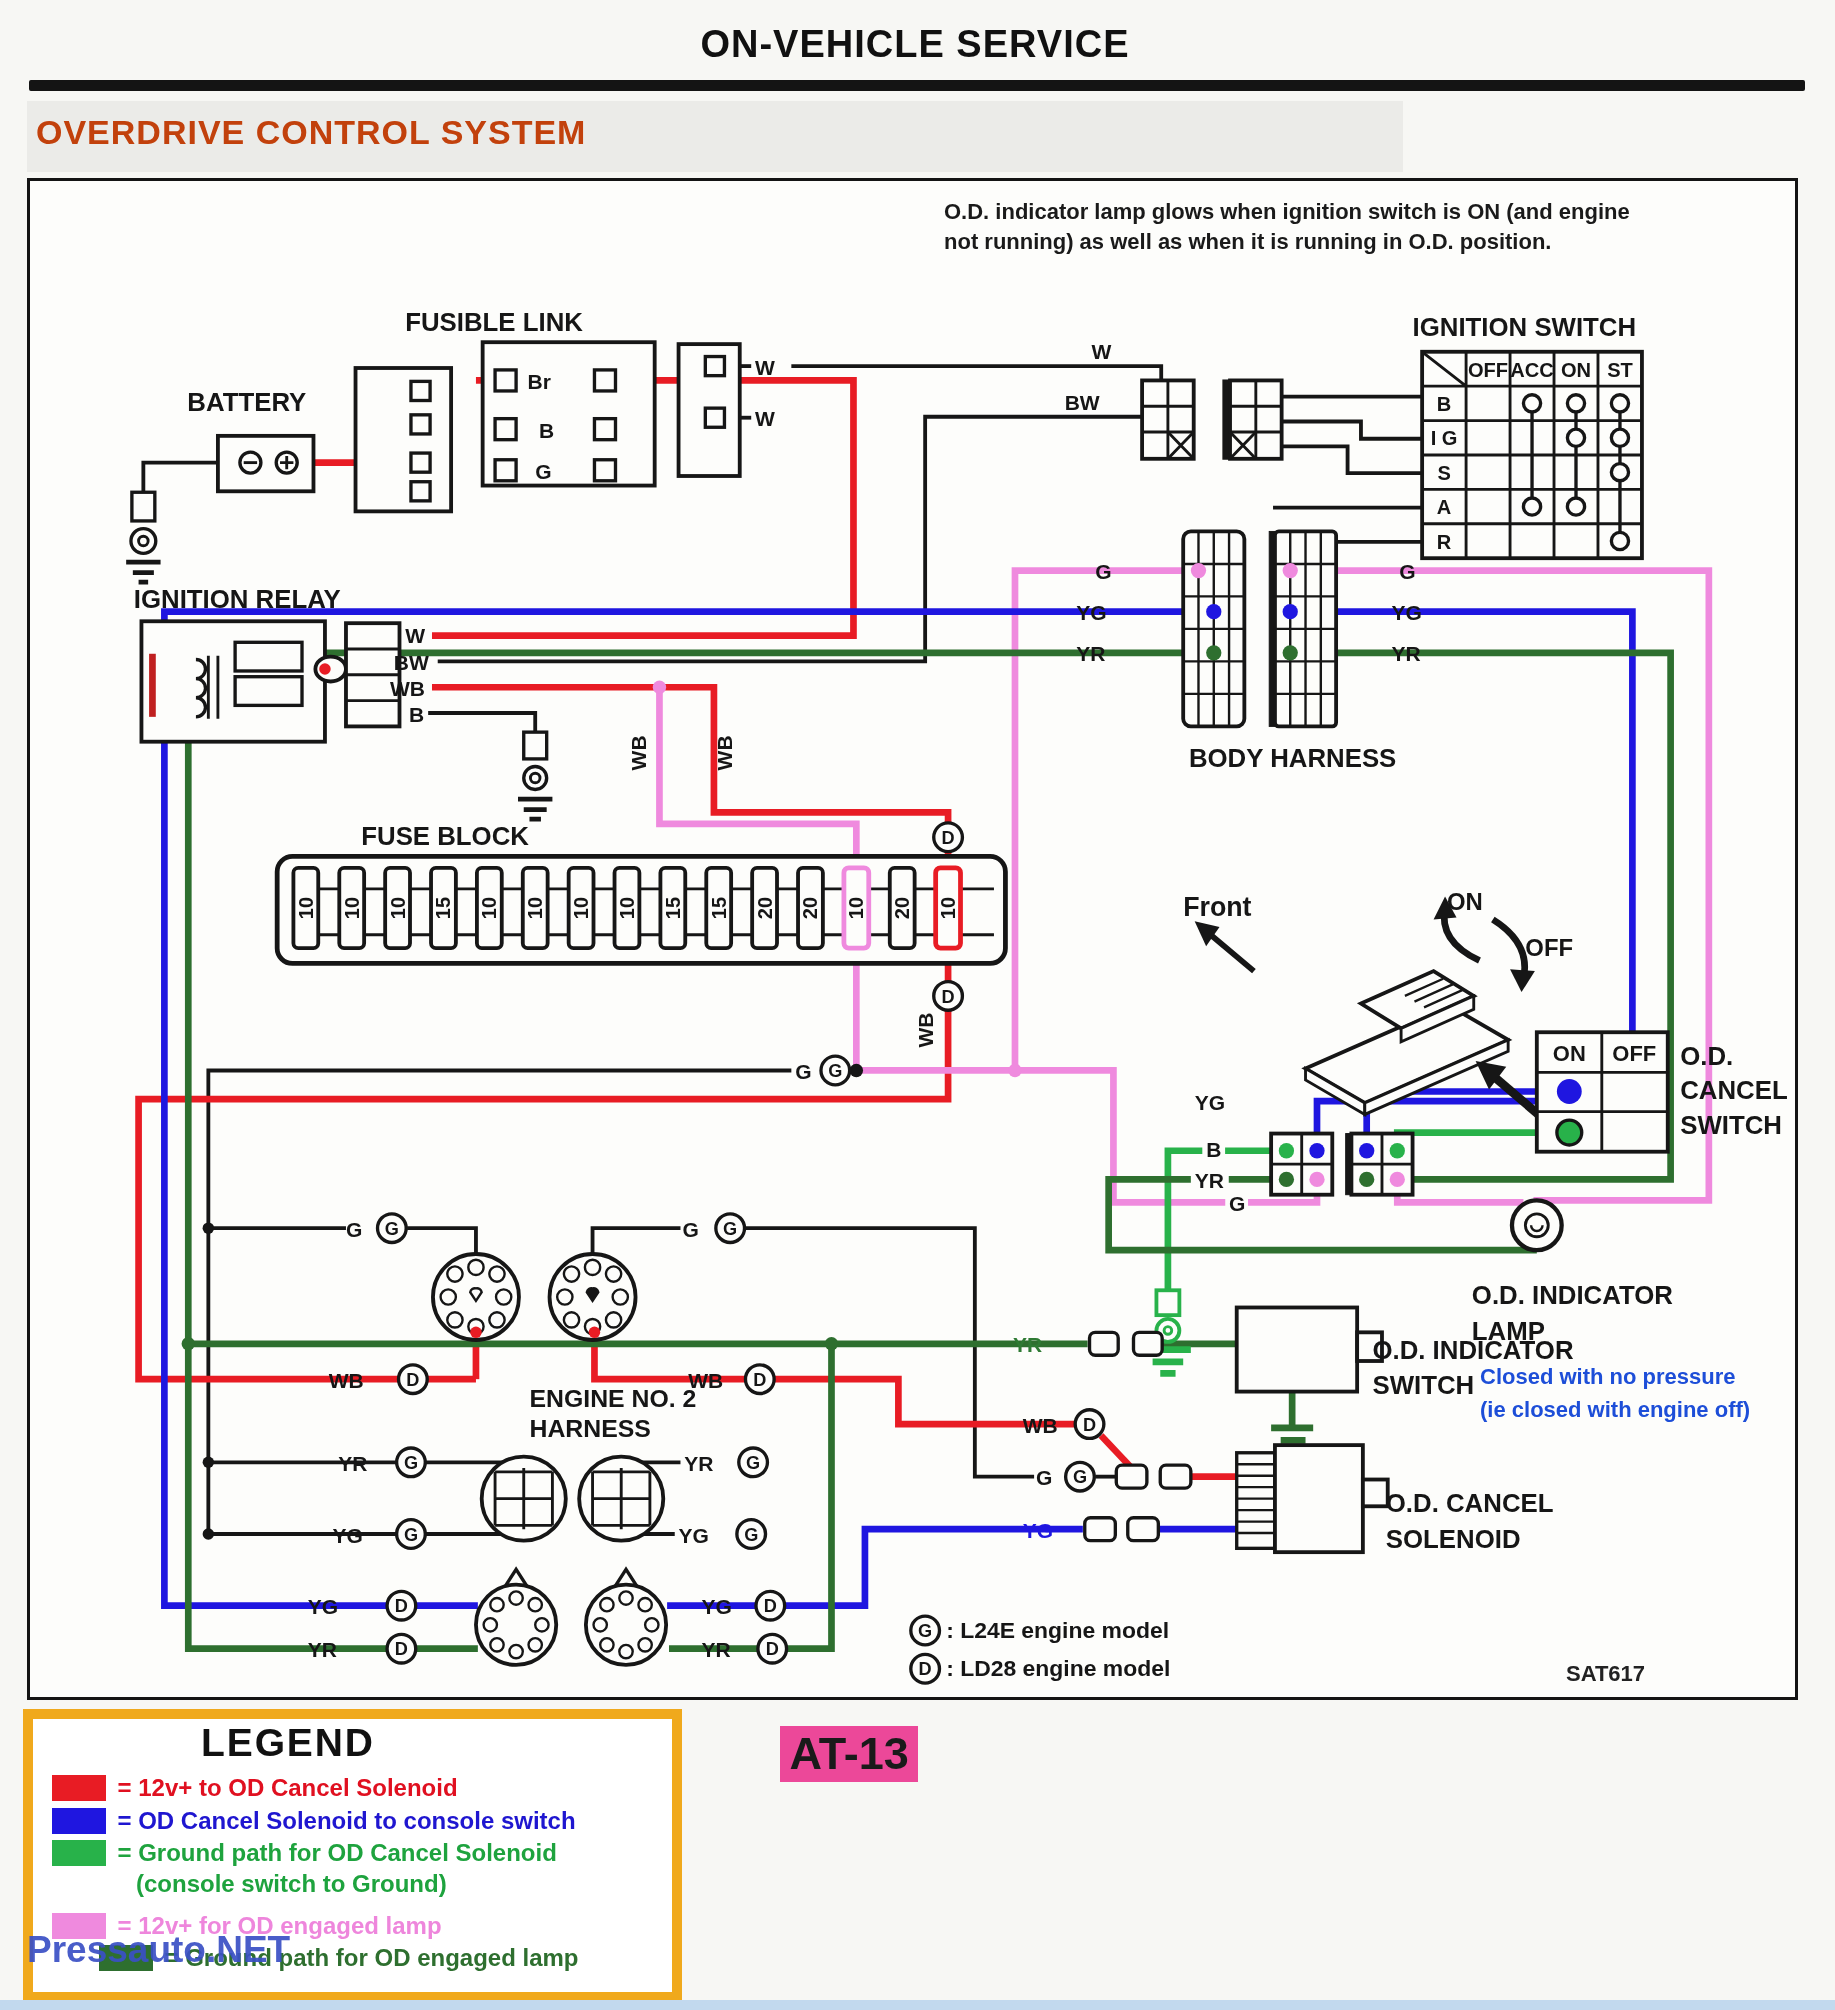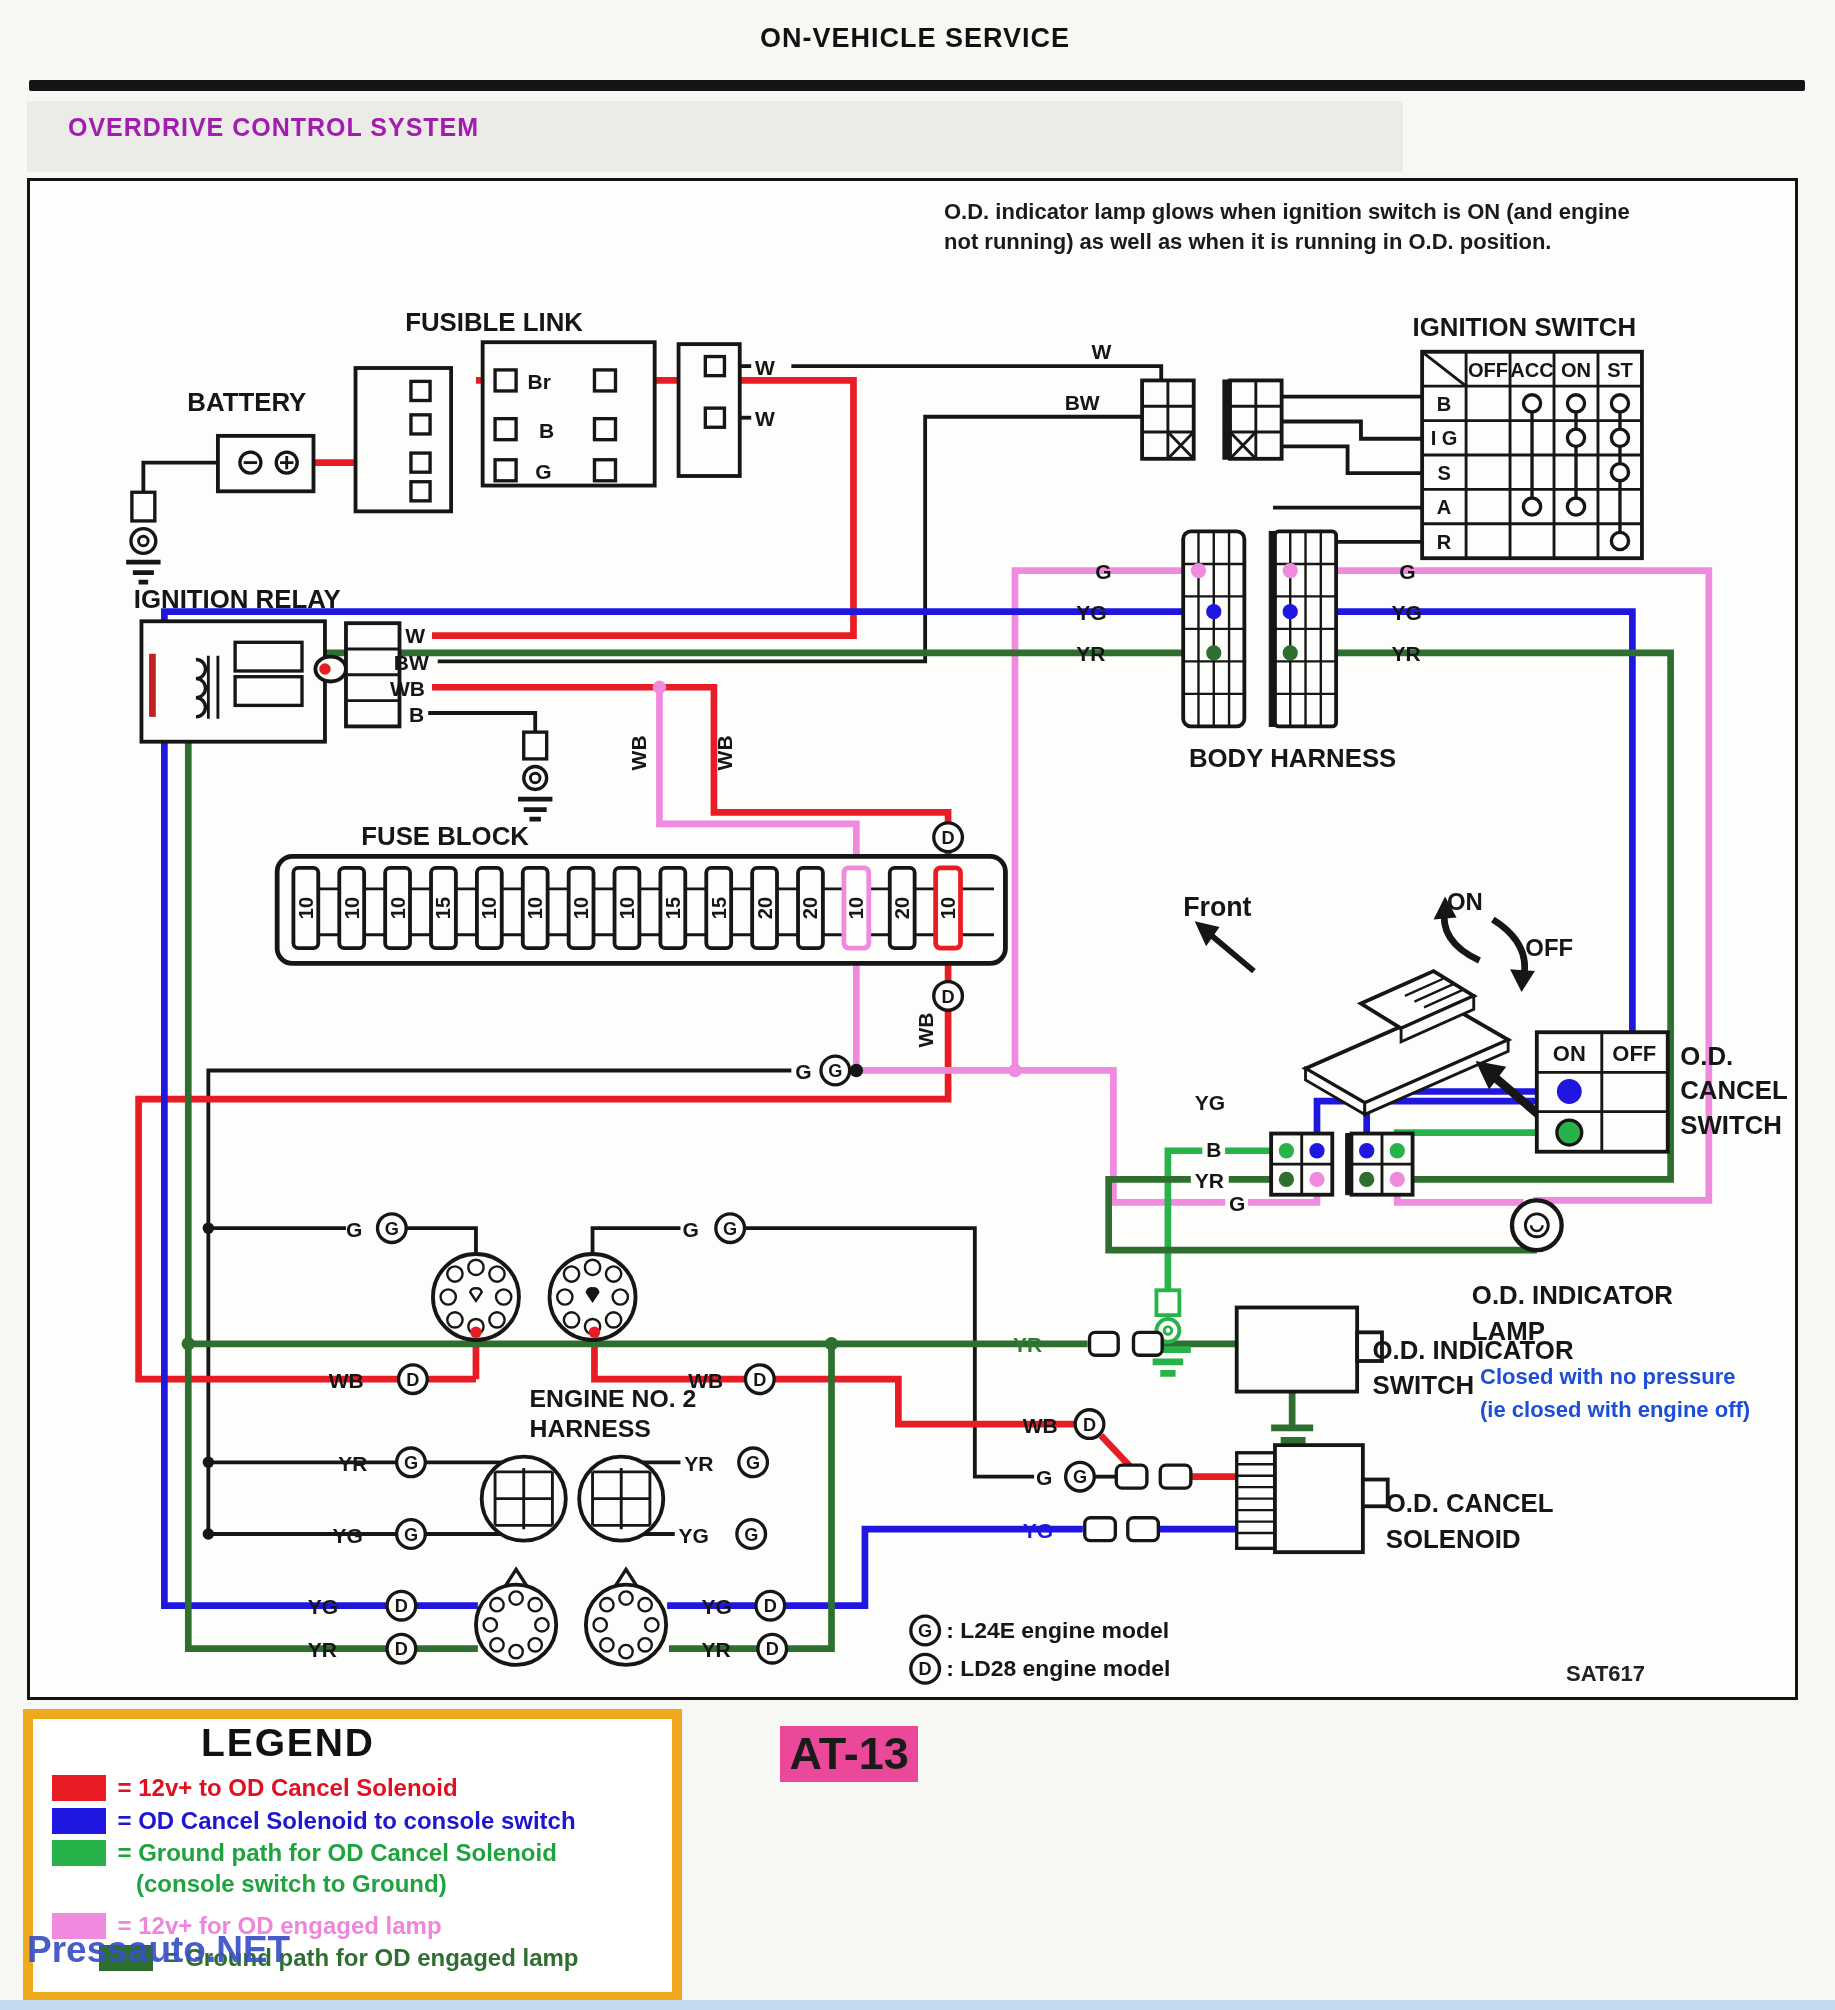--- a/index.html
+++ b/index.html
@@ -1,23 +1,23 @@
 <!DOCTYPE html>
 <html><head>
 <meta charset="utf-8">
 <style>
   html,body{margin:0;padding:0;}
   body{width:1835px;height:2010px;position:relative;background:#f7f7f4;
        font-family:"Liberation Sans",sans-serif;overflow:hidden;}
   .abs{position:absolute;}
-  #page-title{left:0;top:23px;width:1830px;text-align:center;font-size:27px;font-weight:bold;
+  #page-title{left:0;top:23px;width:1830px;text-align:center;font-size:38px;font-weight:bold;
               letter-spacing:1px;color:#111;}
   #top-rule{left:29px;top:80px;width:1776px;height:10.5px;background:#141414;border-radius:1.9px;}
   #section-band{left:27px;top:101px;width:1376px;height:71px;background:#ebebe8;}
-  #section-title{left:36px;top:113px;font-size:25px;font-weight:bold;color:#a21caf;letter-spacing:1px;margin-left:32px;}
+  #section-title{left:36px;top:113px;font-size:34px;font-weight:bold;color:#c2410c;letter-spacing:1px;}
   #main-border{left:27px;top:178px;width:1765px;height:1516px;border:3.8px solid #141414;background:#fdfdfb;}
   #note{left:944px;top:197px;width:841px;font-size:22px;font-weight:bold;color:#1a1a1a;line-height:30px;}
   #diagram-svg{left:0;top:0;width:1835px;height:2010px;z-index:2;}
   #annotation{left:1480px;top:1361px;width:344px;font-size:22px;font-weight:bold;color:#1d4ed8;line-height:32.5px;z-index:3;}
   #figure-code{left:1566px;top:1661px;font-size:22px;font-weight:bold;color:#222;z-index:3;}
   #page-number{left:780px;top:1726px;font-size:45px;font-weight:bold;color:#1a1a1a;background:#ec4899;padding:1.9px 9.6px;z-index:3;}
   #legend-box{left:23px;top:1709px;width:639px;height:273px;border:10.5px solid #f0a91c;background:#fff;z-index:3;}
   #legend-title{left:201px;top:1721px;font-size:39px;font-weight:bold;color:#111;letter-spacing:1.9px;z-index:4;}
   .legend-item{position:absolute;z-index:4;display:flex;align-items:center;}
   .legend-swatch{width:54px;height:26px;margin-right:11.5px;flex:0 0 auto;}

